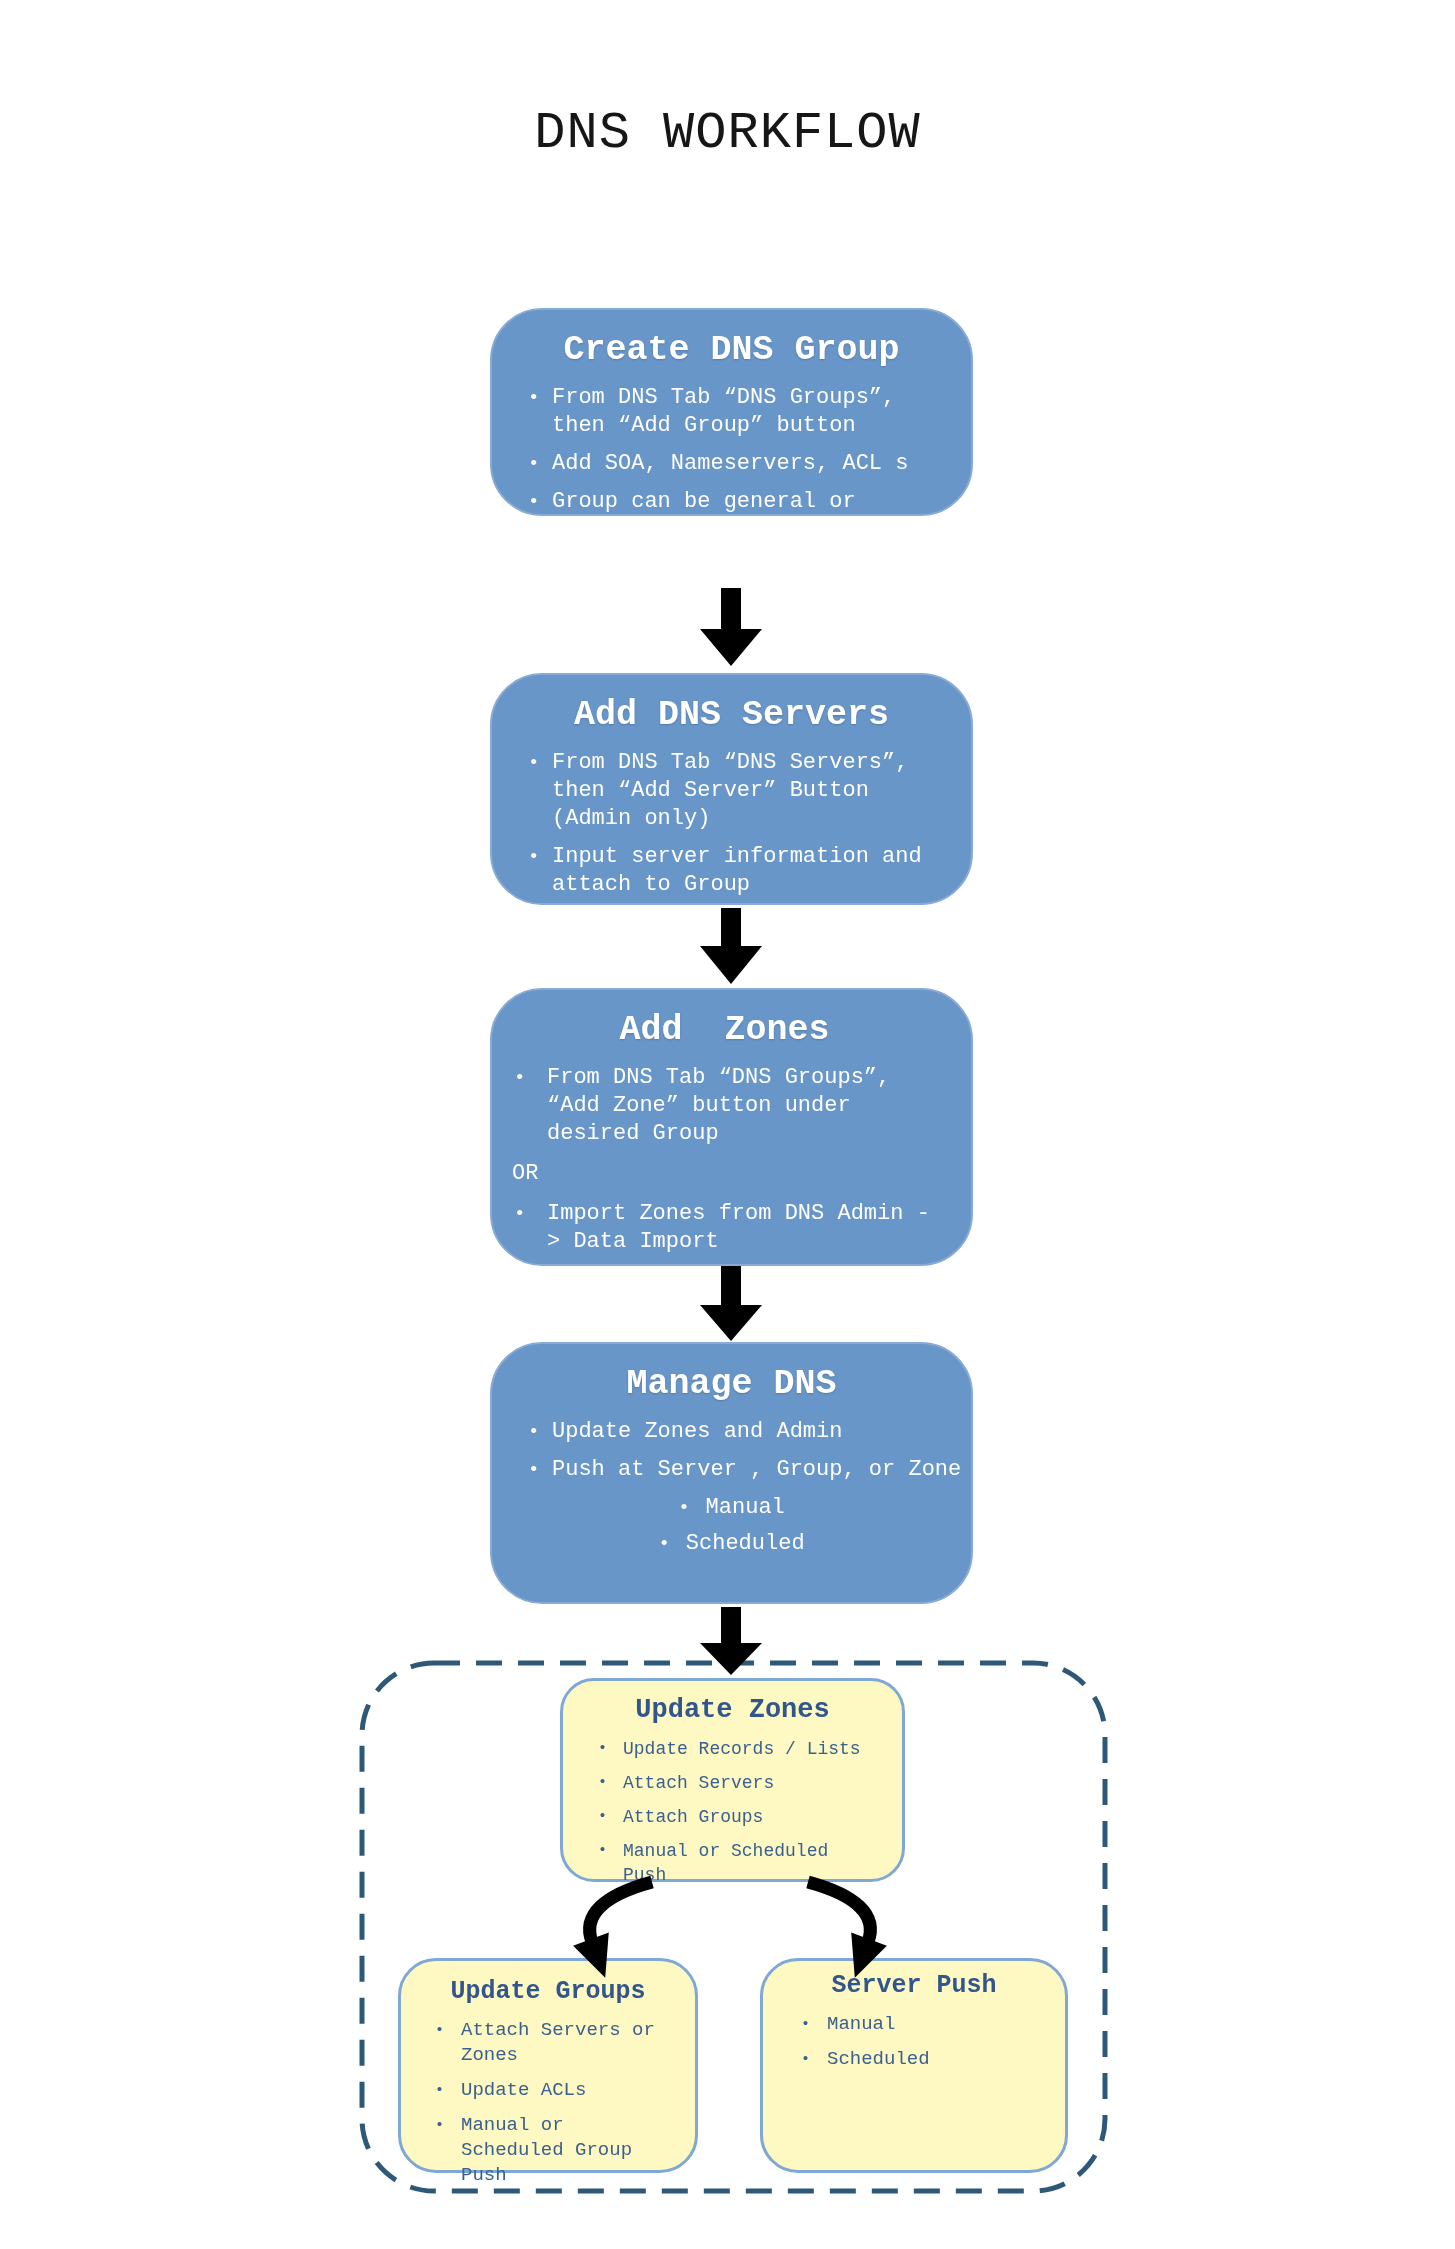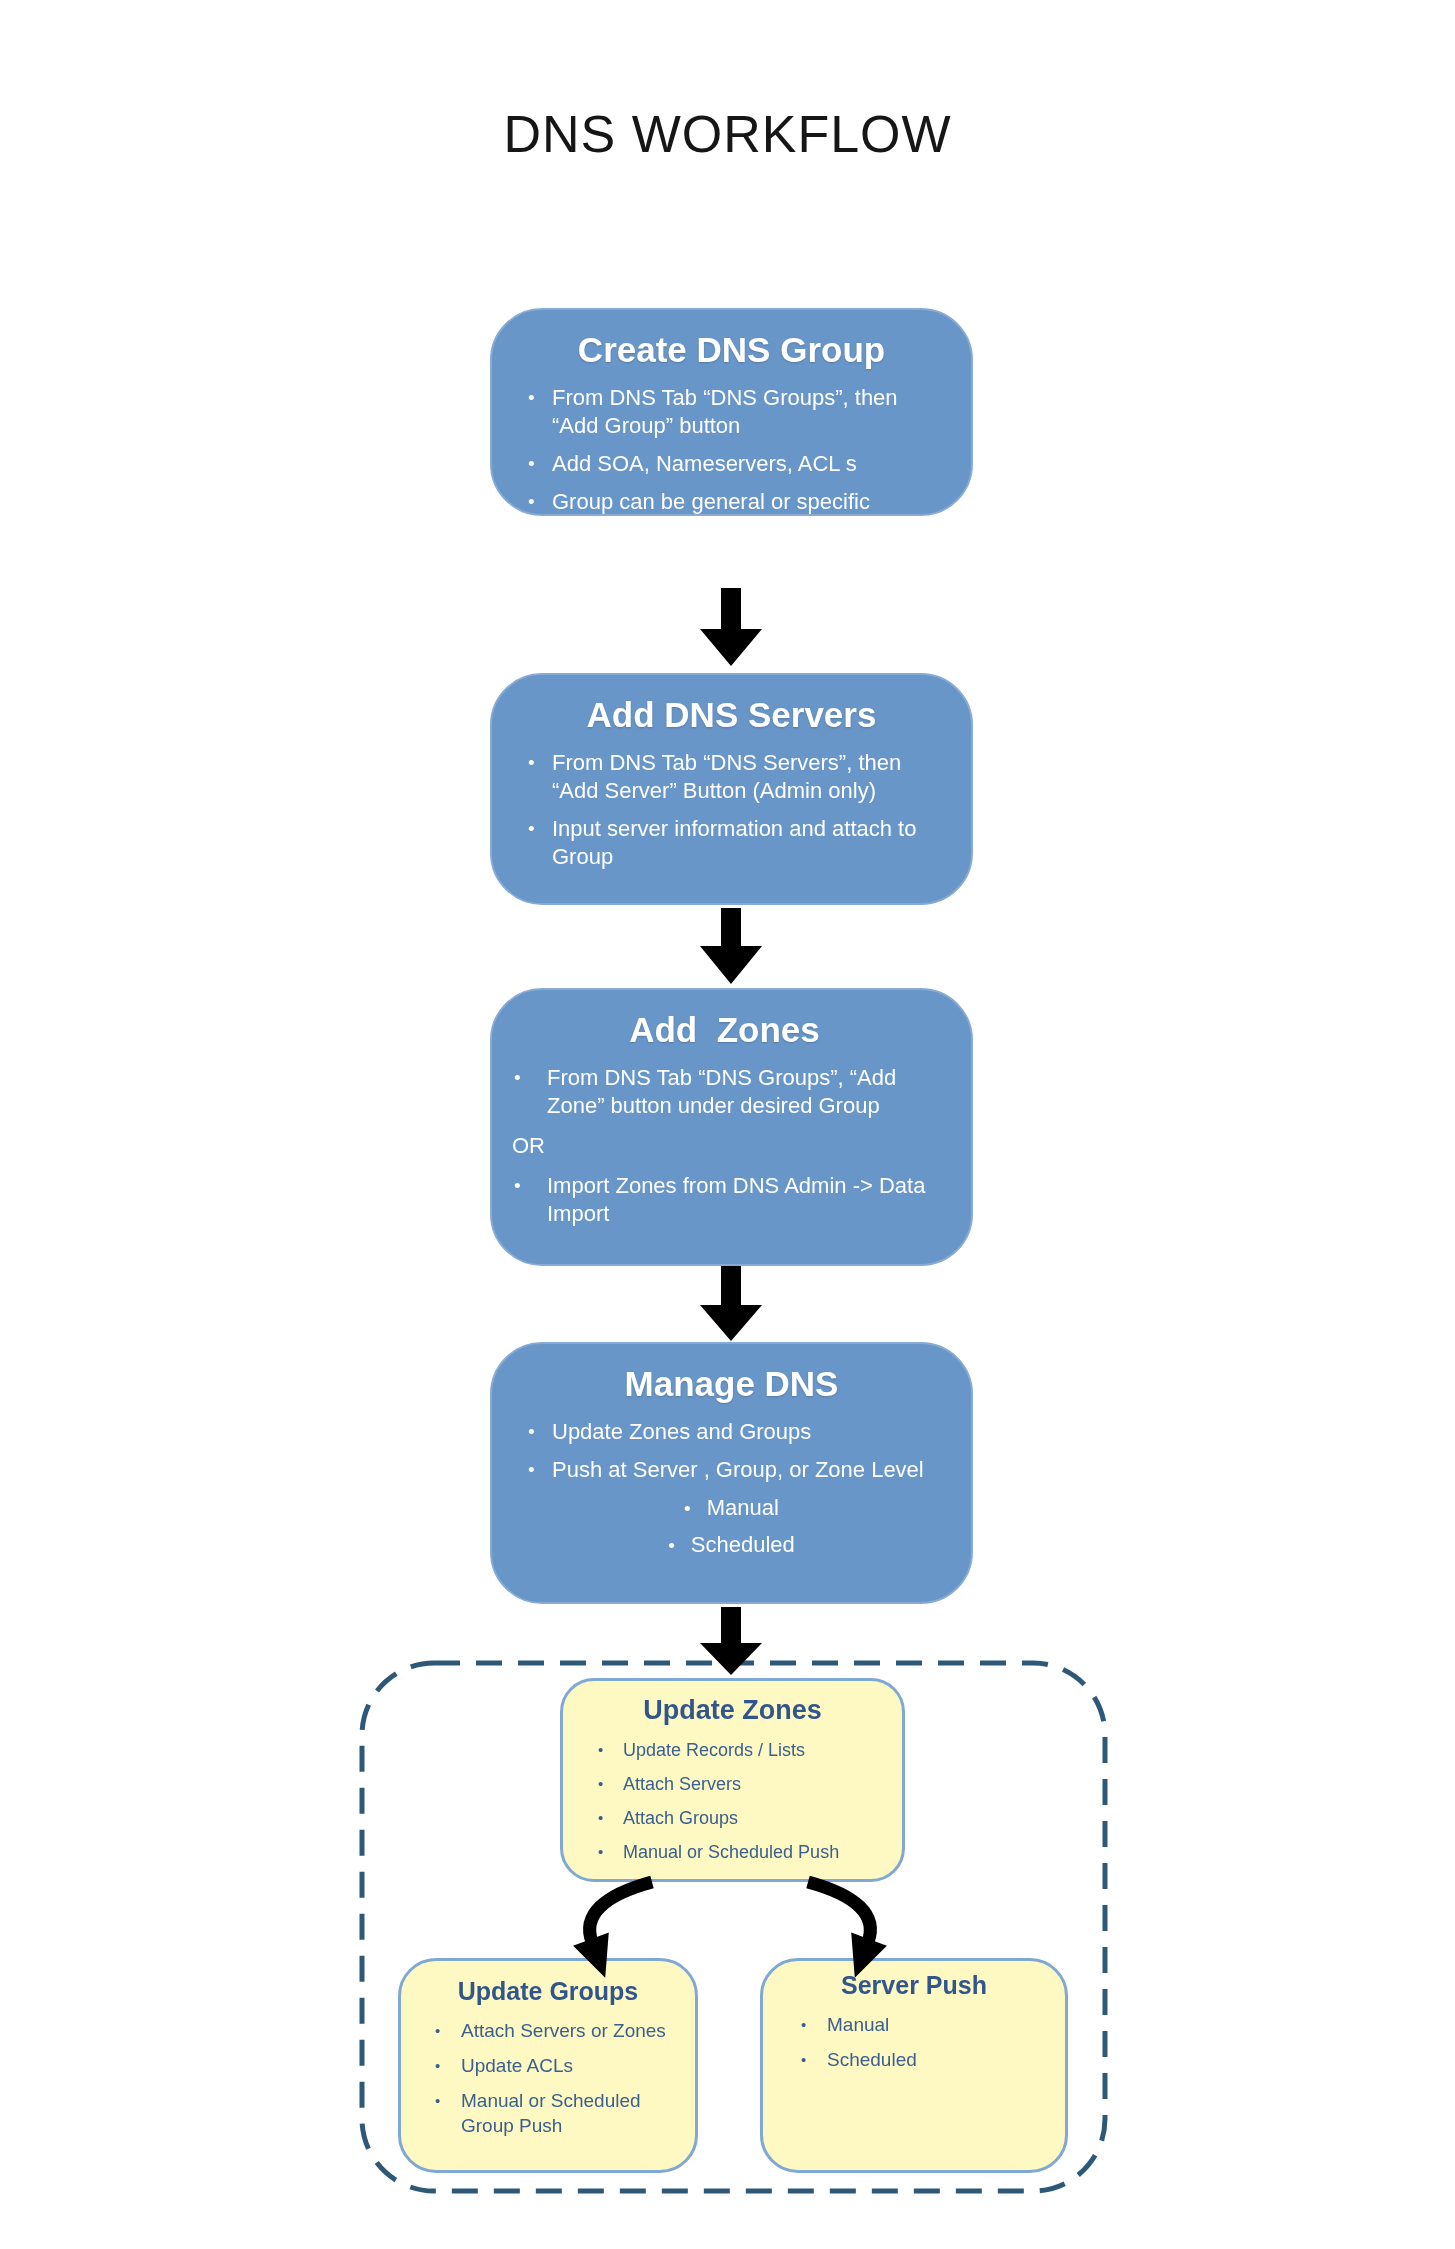--- a/index.html
+++ b/index.html
@@ -1,19 +1,19 @@
 <!DOCTYPE html>
 <html><head>
 <meta charset="utf-8">
 <title>DNS Workflow</title>
 <style>
   html,body{margin:0;padding:0;background:#ffffff;}
   .canvas{
     position:relative;width:1455px;height:2249px;background:#ffffff;overflow:hidden;
-    font-family:Liberation Sans, sans-serif;
+    font-family:Liberation Mono, monospace;
   }
   .page-title{
     position:absolute;left:0;top:104px;width:1455px;text-align:center;
     font-size:52px;font-weight:500;color:#161616;letter-spacing:1px;
   }
   
   .bluebox{
     position:absolute;left:490px;width:483px;box-sizing:border-box;
     background:#6896C8;border:2px solid #88abd5;border-radius:52px;
     color:#ffffff;padding:16px 34px 14px 34px;
@@ -96,21 +96,21 @@
     <div class="bx-item">
       <span class="m">•</span>
       <span>Import Zones from DNS Admin -&gt; Data Import</span>
     </div>
   </div>
 
   <div class="bluebox" id="box-manage">
     <div class="bx-title">Manage DNS</div>
     <div class="bx-item">
       <span class="m">•</span>
-      <span>Update Zones and Groups</span>
+      <span>Update Zones and Admin</span>
     </div>
     <div class="bx-item">
       <span class="m">•</span>
       <span class="nowrap">Push at Server , Group, or Zone Level</span>
     </div>
     <div class="bx-item center">
       <span class="mi">•</span><span>Manual</span>
     </div>
     <div class="bx-item center">
       <span class="mi">•</span><span>Scheduled</span>

